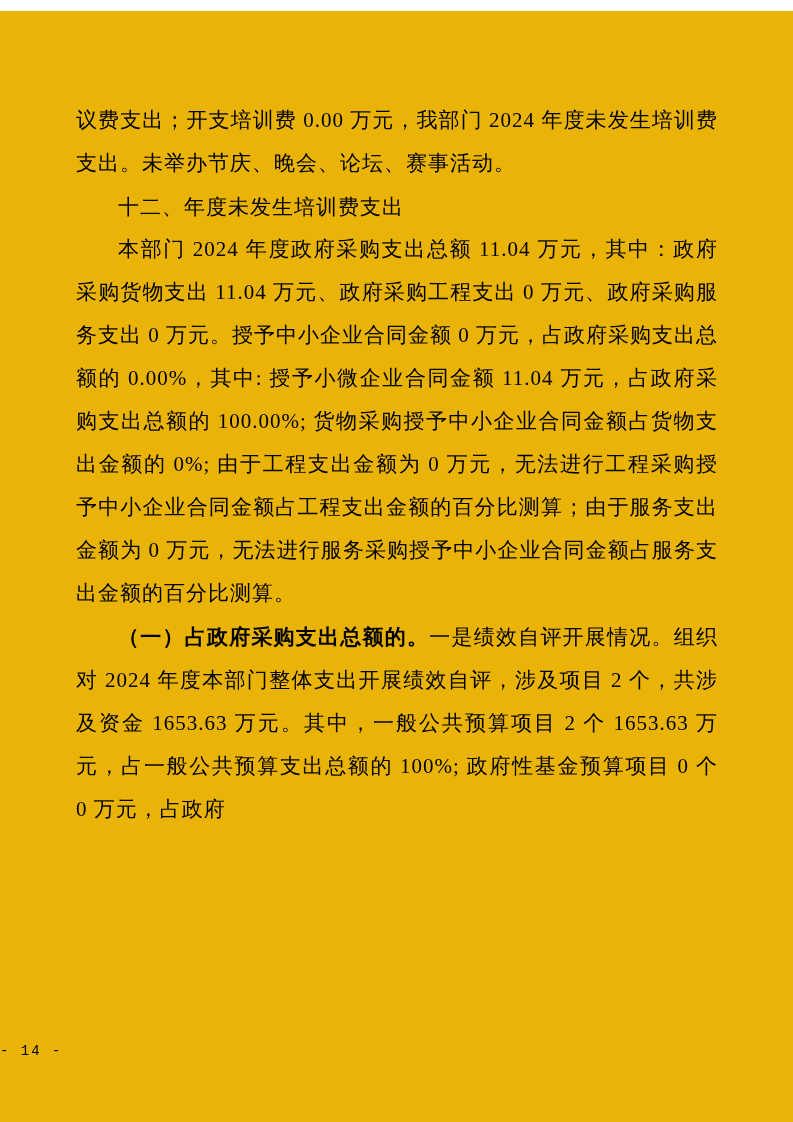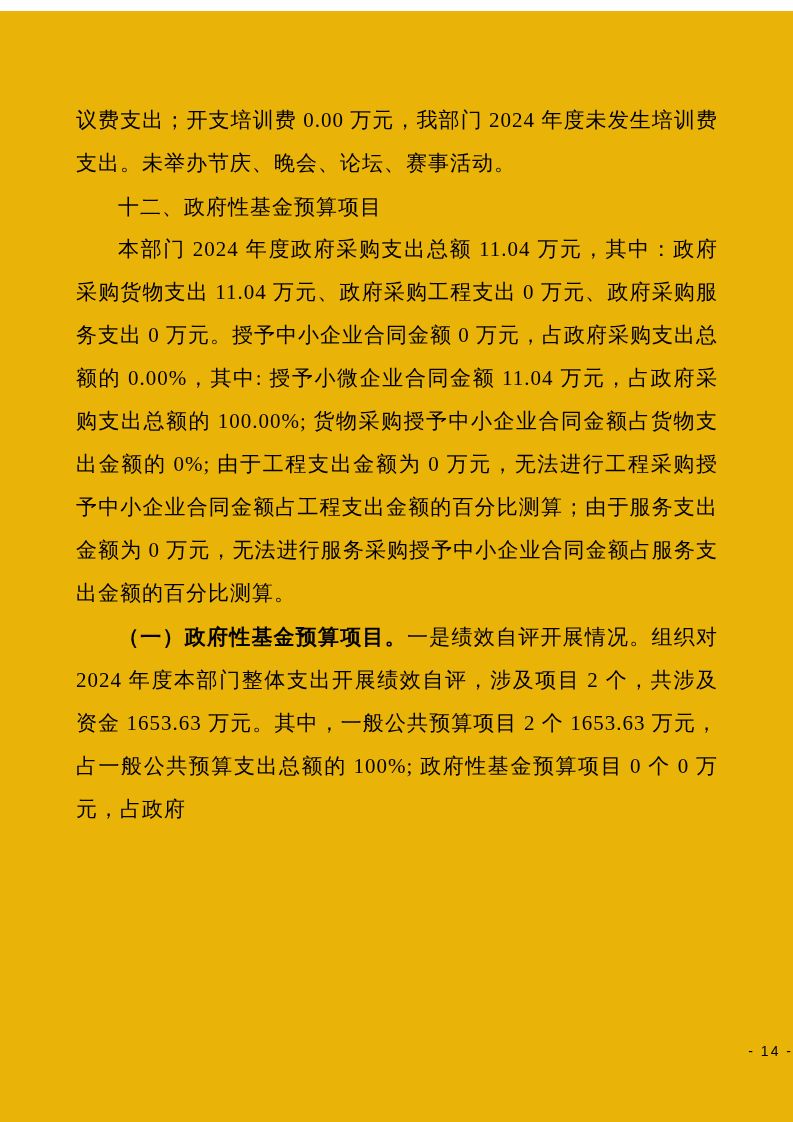--- a/index.html
+++ b/index.html
@@ -37,42 +37,42 @@
   }
   .lead-bold {
     font-weight: 700;
     font-family: "Liberation Sans", "DejaVu Sans", sans-serif;
   }
   .page-footer {
     position: absolute;
     left: 0;
     right: 0;
     top: 1032px;
-    text-align: right;
+    text-align: left;
     font-size: 14px;
     letter-spacing: 2px;
     color: #000000;
-    font-family: Liberation Sans, sans-serif;
+    font-family: Liberation Mono, monospace;
   }
 </style>
 </head>
 <body>
 
 <div class="page">
   <main class="doc">
 
     <p class="body-text">议费支出；开支培训费 0.00 万元，我部门 2024 年度未发生培训费支出。未举办节庆、晚会、论坛、赛事活动。</p>
 
-    <h2 class="heading">十二、政府性基金预算项目</h2>
+    <h2 class="heading">十二、年度未发生培训费支出</h2>
 
     <p class="body-text indent">本部门 2024 年度政府采购支出总额 11.04 万元，其中：政府采购货物支出 11.04 万元、政府采购工程支出 0 万元、政府采购服务支出 0 万元。授予中小企业合同金额 0 万元，占政府采购支出总额的 0.00%，其中: 授予小微企业合同金额 11.04 万元，占政府采购支出总额的 100.00%; 货物采购授予中小企业合同金额占货物支出金额的 0%; 由于工程支出金额为 0 万元，无法进行工程采购授予中小企业合同金额占工程支出金额的百分比测算；由于服务支出金额为 0 万元，无法进行服务采购授予中小企业合同金额占服务支出金额的百分比测算。</p>
 
 
 
 
-    <p class="body-text indent"><strong class="lead-bold">（一）政府性基金预算项目。</strong><span>一是绩效自评开展情况。组织对 2024 年度本部门整体支出开展绩效自评，涉及项目 2 个，共涉及资金 1653.63 万元。其中，一般公共预算项目 2 个 1653.63 万元，占一般公共预算支出总额的 100%; 政府性基金预算项目 0 个 0 万元，占政府</span></p>
+    <p class="body-text indent"><strong class="lead-bold">（一）占政府采购支出总额的。</strong><span>一是绩效自评开展情况。组织对 2024 年度本部门整体支出开展绩效自评，涉及项目 2 个，共涉及资金 1653.63 万元。其中，一般公共预算项目 2 个 1653.63 万元，占一般公共预算支出总额的 100%; 政府性基金预算项目 0 个 0 万元，占政府</span></p>
 
   </main>
 
   <footer class="page-footer">
     <span>- 14 -</span>
   </footer>
 </div>
 
 </body></html>

